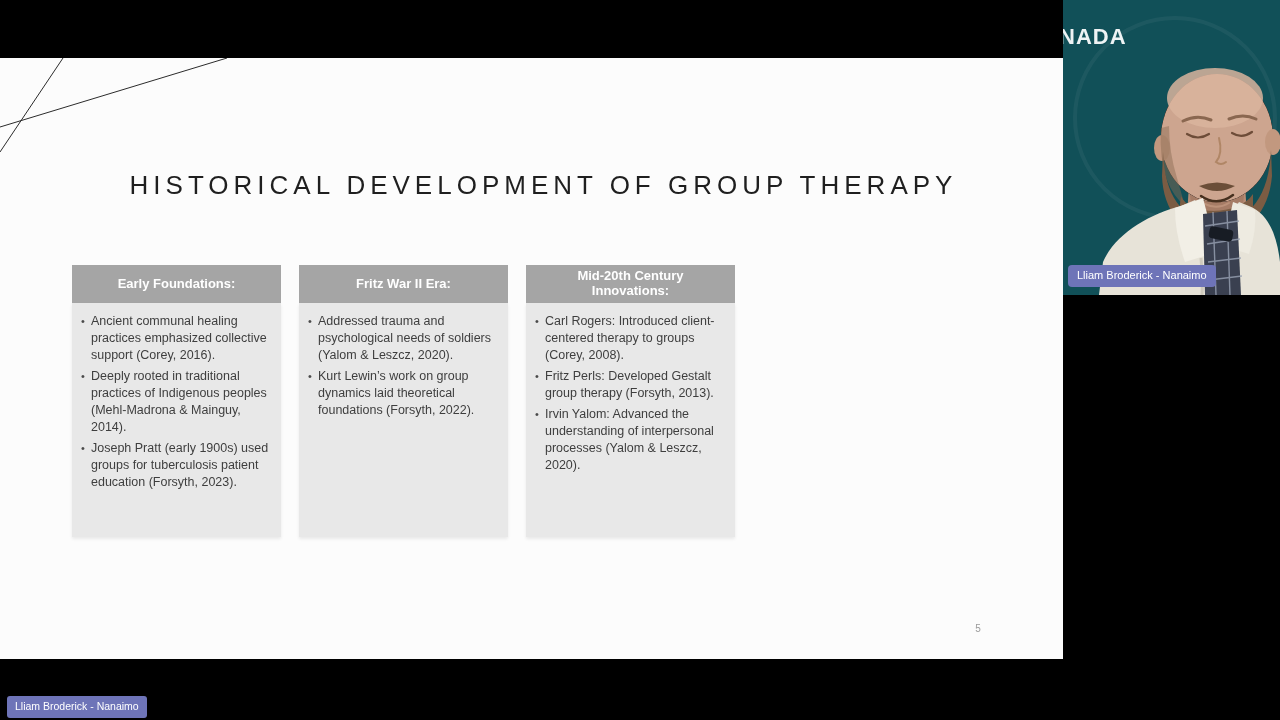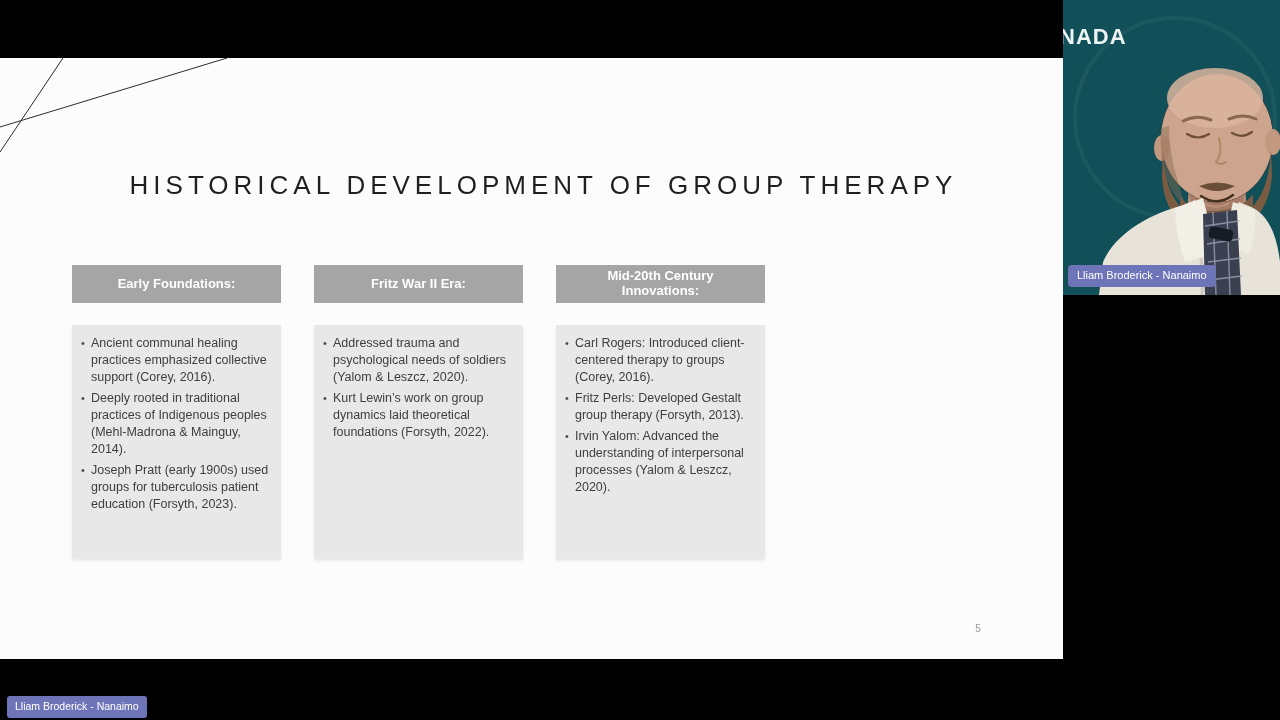--- a/index.html
+++ b/index.html
@@ -24,34 +24,33 @@
     position: absolute; left: 0; top: 112px; width: 1063px;
     text-align: center;
     font-size: 26px; letter-spacing: 5px; font-weight: 400;
     color: #1f1f1f;
     white-space: nowrap;
     margin-left: 12px;
   }
 
   .columns {
     position: absolute; left: 72px; top: 207px;
-    display: flex; gap: 33px;
+    display: flex; gap: 18px;
   }
   .col { width: 209px; display: flex; flex-direction: column; }
   .col-header {
     height: 38px; background: #a5a5a5;
     color: #ffffff; font-weight: 700; font-size: 13px; line-height: 1.15;
     display: flex; align-items: center; justify-content: center;
     text-align: center; padding: 0 14px;
   }
   .col-body {
     background: #e8e8e8; height: 234px;
     padding: 10px 8px 8px 9px;
     box-shadow: 0 2px 3px rgba(0,0,0,0.08);
-    margin-top: 22px;
   }
   .col-body ul { list-style: none; }
   .col-body li {
     position: relative; padding-left: 10px; margin-bottom: 4px;
     font-size: 12.5px; line-height: 17px; color: #3e3e3e;
   }
   .col-body li::before {
     content: "\2022";
     position: absolute; left: 0; top: 0;
     font-size: 11px; color: #4a4a4a;
@@ -129,21 +128,21 @@
             <li>Addressed trauma and psychological needs of soldiers (Yalom &amp; Leszcz, 2020).</li>
             <li>Kurt Lewin’s work on group dynamics laid theoretical foundations (Forsyth, 2022).</li>
           </ul>
         </div>
       </div>
 
       <div class="col">
         <div class="col-header">Mid-20th Century Innovations:</div>
         <div class="col-body">
           <ul>
-            <li>Carl Rogers: Introduced client-centered therapy to groups (Corey, 2016).</li>
+            <li>Carl Rogers: Introduced client-centered therapy to groups (Corey, 2008).</li>
             <li>Fritz Perls: Developed Gestalt group therapy (Forsyth, 2013).</li>
             <li>Irvin Yalom: Advanced the understanding of interpersonal processes (Yalom &amp; Leszcz, 2020).</li>
           </ul>
         </div>
       </div>
 
 
     </div>
 
     <div class="page-number">5</div>

